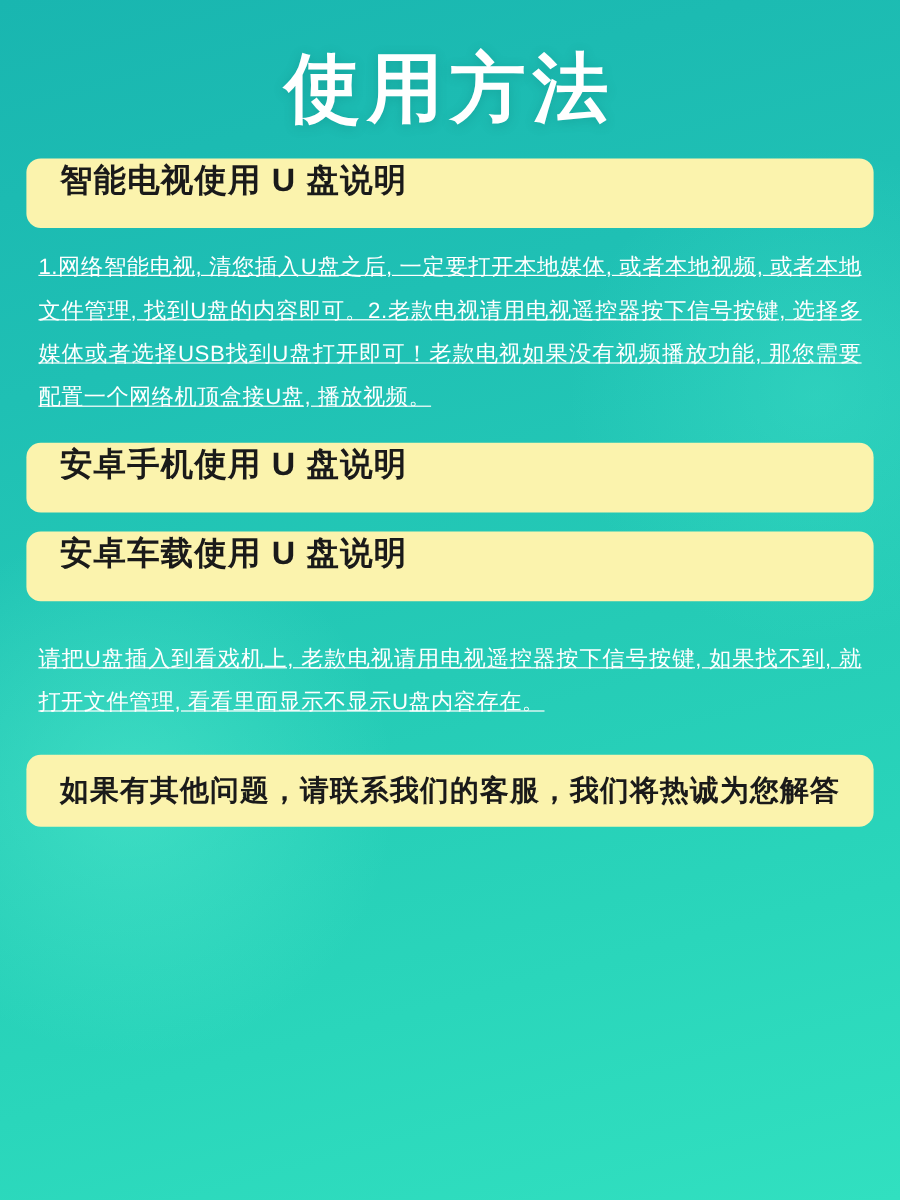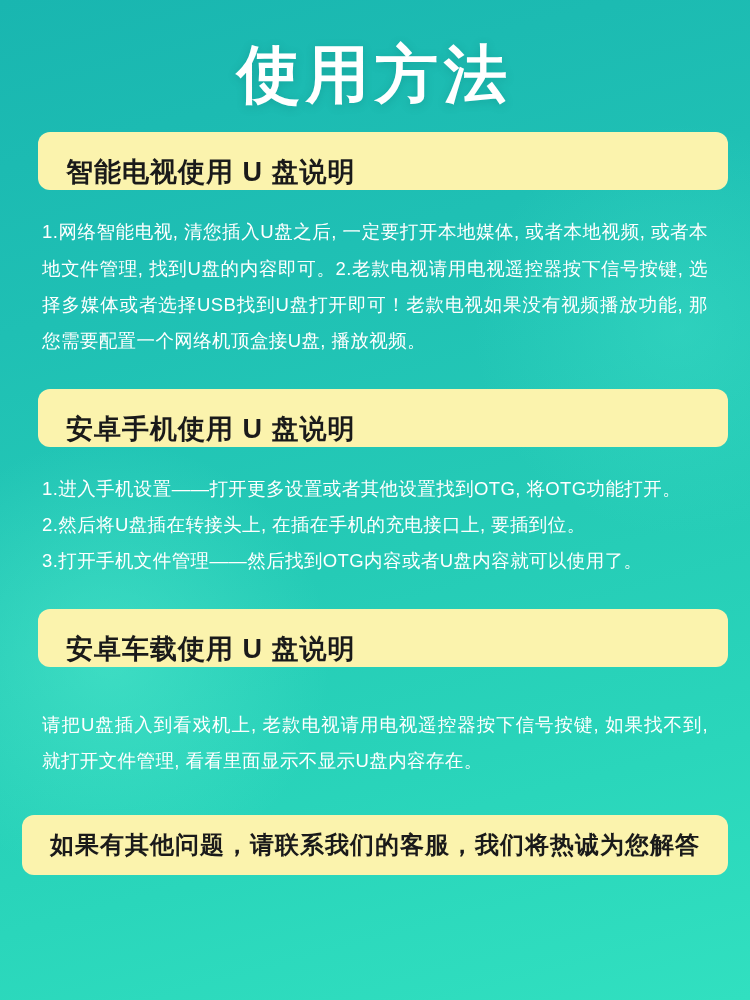--- a/index.html
+++ b/index.html
@@ -54,41 +54,41 @@
     text-shadow: 0 2px 10px rgba(0,90,85,0.22);
   }
   .section {
     margin-top: 16px;
   }
   .section-head {
     background: #fbf3ad;
     border-radius: 12px;
     height: 58px;
     display: flex;
-    align-items: flex-end;
+    align-items: flex-start;
     padding-left: 28px;
     box-sizing: border-box;
-    margin-left: 16px;
   }
   .section-head-text {
     font-size: 27px;
     font-weight: bold;
     color: #1a1a1a;
     letter-spacing: 1px;
   }
   .section-body {
     color: #ffffff;
     font-size: 18.5px;
     line-height: 1.95;
     padding: 12px 8px 2px 8px;
     letter-spacing: 0.4px;
     text-align: justify;
   }
   .section-body p {
-    margin: 12px;
+    margin: 2px;
+    text-decoration: underline;
   }
   .footer-bar {
     margin-top: 22px;
     background: #fbf3ad;
     border-radius: 12px;
     height: 60px;
     display: flex;
     align-items: center;
     justify-content: center;
     box-sizing: border-box;
@@ -116,25 +116,20 @@
     </div>
     <div class="section-body">
       <p>1.网络智能电视, 清您插入U盘之后, 一定要打开本地媒体, 或者本地视频, 或者本地文件管理, 找到U盘的内容即可。2.老款电视请用电视遥控器按下信号按键, 选择多媒体或者选择USB找到U盘打开即可！老款电视如果没有视频播放功能, 那您需要配置一个网络机顶盒接U盘, 播放视频。</p>
     </div>
   </div>
 
   <div class="section">
     <div class="section-head">
       <span class="section-head-text">安卓手机使用 U 盘说明</span>
     </div>
-    <div class="section-body">
-      <p style="white-space: pre-line;">1.进入手机设置——打开更多设置或者其他设置找到OTG, 将OTG功能打开。
-2.然后将U盘插在转接头上, 在插在手机的充电接口上, 要插到位。
-3.打开手机文件管理——然后找到OTG内容或者U盘内容就可以使用了。</p>
-    </div>
   </div>
 
   <div class="section">
     <div class="section-head">
       <span class="section-head-text">安卓车载使用 U 盘说明</span>
     </div>
   </div>
 
   <div class="section">
     <div class="section-body">

